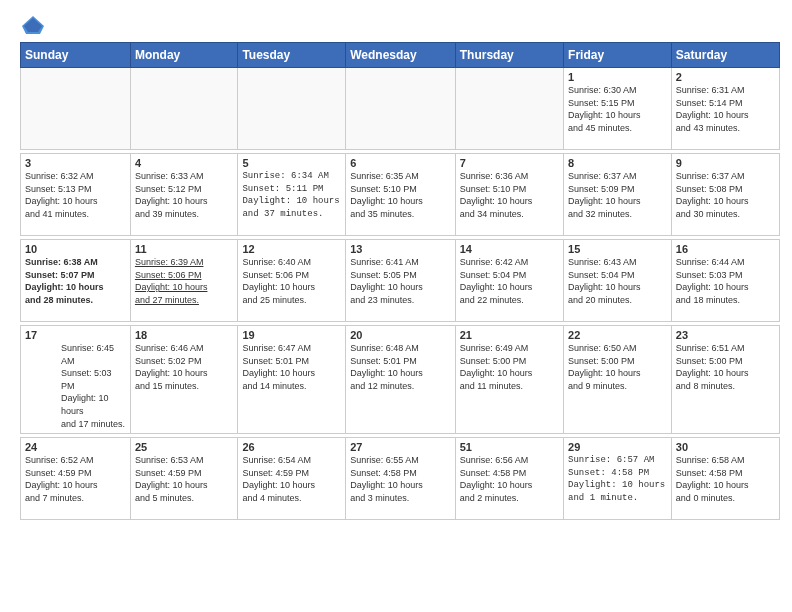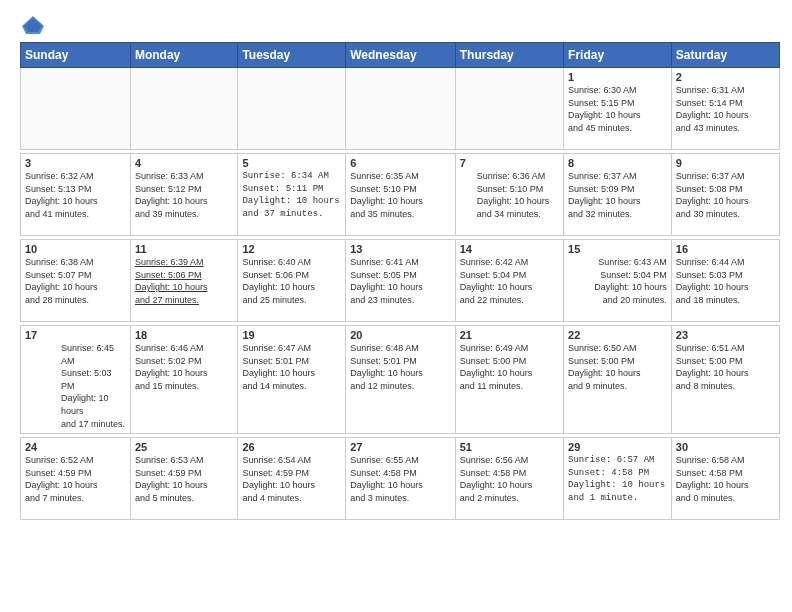--- a/index.html
+++ b/index.html
@@ -185,21 +185,21 @@
           </td>
           <td>
             <span class="day-num">6</span>
             <div class="day-info" style="white-space: pre-line;">Sunrise: 6:35 AM
 Sunset: 5:10 PM
 Daylight: 10 hours
 and 35 minutes.</div>
           </td>
           <td>
             <span class="day-num">7</span>
-            <div class="day-info" style="white-space: pre-line; margin-left: 17px;">Sunrise: 6:36 AM
+            <div class="day-info" style="white-space: pre-line;">Sunrise: 6:36 AM
 Sunset: 5:10 PM
 Daylight: 10 hours
 and 34 minutes.</div>
           </td>
           <td>
             <span class="day-num">8</span>
             <div class="day-info" style="white-space: pre-line;">Sunrise: 6:37 AM
 Sunset: 5:09 PM
 Daylight: 10 hours
 and 32 minutes.</div>
@@ -211,21 +211,21 @@
 Daylight: 10 hours
 and 30 minutes.</div>
           </td>
         </tr>
         <tr class="row-spacer">
           <td colspan="7"></td>
         </tr>
         <tr>
           <td>
             <span class="day-num">10</span>
-            <div class="day-info" style="white-space: pre-line;">Sunrise: 6:38 AM
+            <div class="day-info" style="white-space: pre-line; font-weight: bold;">Sunrise: 6:38 AM
 Sunset: 5:07 PM
 Daylight: 10 hours
 and 28 minutes.</div>
           </td>
           <td>
             <span class="day-num">11</span>
             <div class="day-info" style="white-space: pre-line; text-decoration: underline;">Sunrise: 6:39 AM
 Sunset: 5:06 PM
 Daylight: 10 hours
 and 27 minutes.</div>
@@ -246,21 +246,21 @@
           </td>
           <td>
             <span class="day-num">14</span>
             <div class="day-info" style="white-space: pre-line;">Sunrise: 6:42 AM
 Sunset: 5:04 PM
 Daylight: 10 hours
 and 22 minutes.</div>
           </td>
           <td>
             <span class="day-num">15</span>
-            <div class="day-info" style="white-space: pre-line; text-align: right;">Sunrise: 6:43 AM
+            <div class="day-info" style="white-space: pre-line;">Sunrise: 6:43 AM
 Sunset: 5:04 PM
 Daylight: 10 hours
 and 20 minutes.</div>
           </td>
           <td>
             <span class="day-num">16</span>
             <div class="day-info" style="white-space: pre-line;">Sunrise: 6:44 AM
 Sunset: 5:03 PM
 Daylight: 10 hours
 and 18 minutes.</div>

